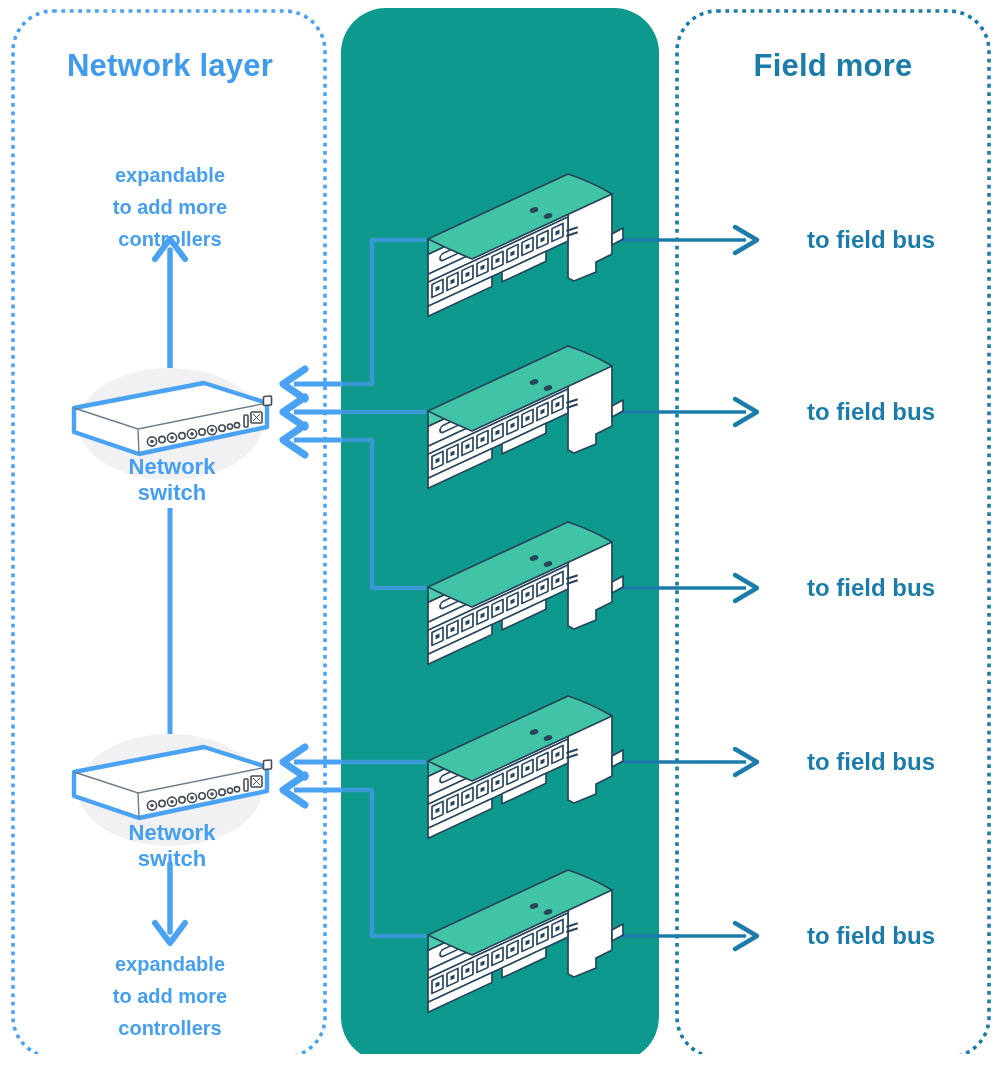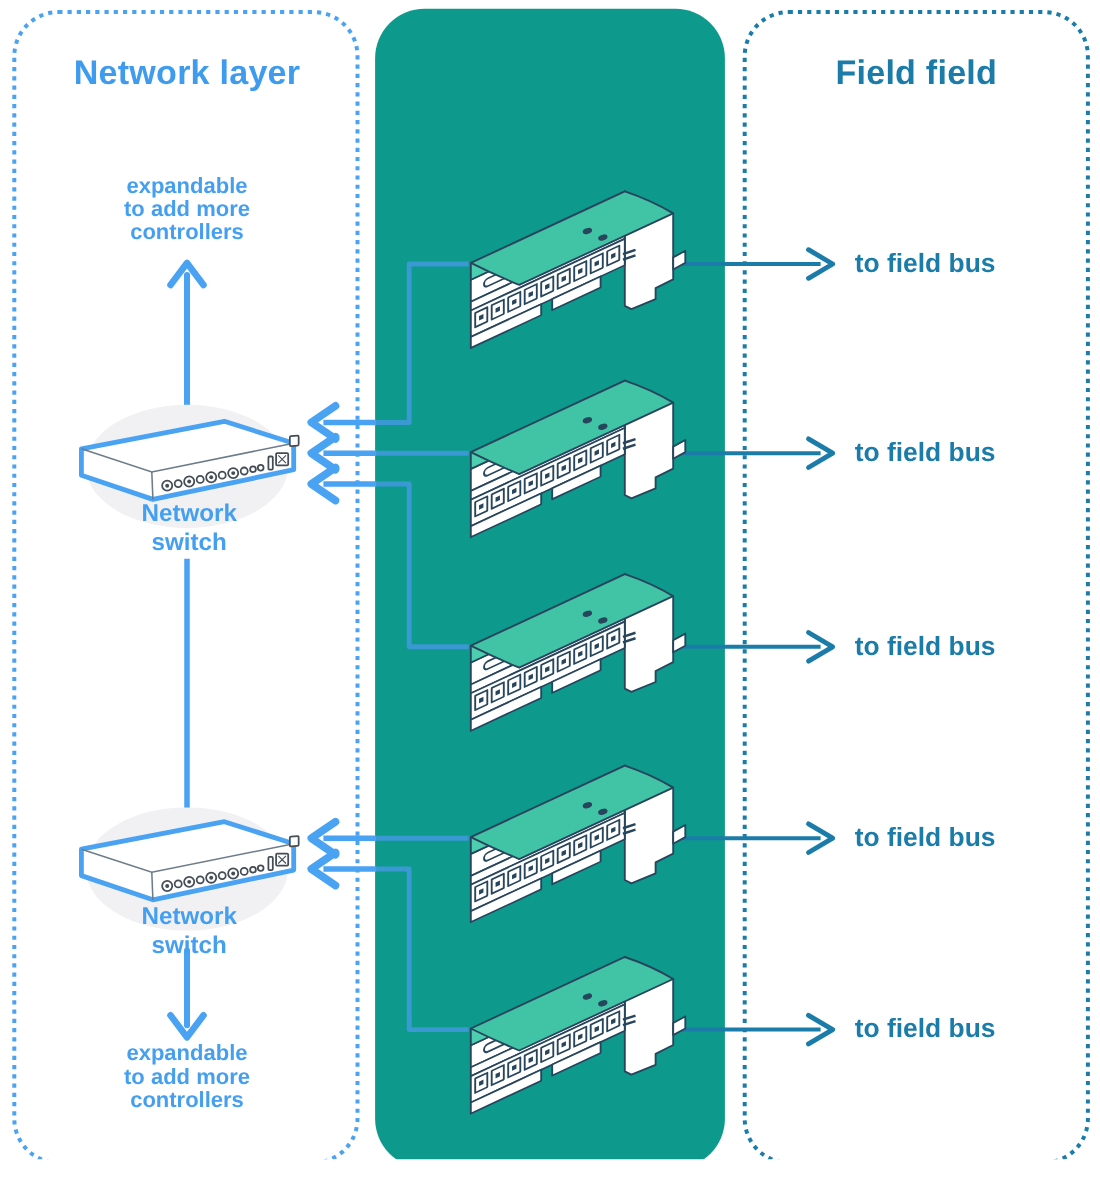--- a/index.html
+++ b/index.html
@@ -5,23 +5,23 @@
   html,body{margin:0;padding:0;background:#ffffff;}
   #stage{
     position:relative;width:1000px;height:1054px;overflow:hidden;
     font-family:"Liberation Sans","DejaVu Sans",sans-serif;background:#ffffff;border-radius:12px;
   }
   #art{position:absolute;left:0;top:0;}
   .txt{position:absolute;white-space:pre-line;}
   .layer-title{font-size:31px;font-weight:bold;text-align:center;letter-spacing:.2px;}
   .title-blue{color:#3f9bed;}
   .title-teal{color:#1b7ca9;}
-  .expandable{color:#459ff0;font-size:20px;line-height:21px;font-weight:bold;text-align:center;}
+  .expandable{color:#459ff0;font-size:20px;line-height:32px;font-weight:bold;text-align:center;}
   .switch-label{color:#459ff0;font-size:22px;line-height:26px;font-weight:bold;text-align:center;}
-  .busline{color:#1b7ca9;font-size:24px;font-weight:bold;text-align:left;}
+  .busline{color:#1b7ca9;font-size:24px;font-weight:bold;text-align:left;margin-left:30px;}
 </style>
 </head>
 <body>
 
 <div id="stage">
 
   <svg id="art" width="1000" height="1070" viewBox="0 0 1000 1070">
 
     <defs>
 
@@ -171,21 +171,21 @@
 
     <use href="#din" x="418" y="148"></use>
     <use href="#din" x="418" y="320"></use>
     <use href="#din" x="418" y="496"></use>
     <use href="#din" x="418" y="670"></use>
     <use href="#din" x="418" y="844"></use>
   </svg>
 
   <div class="txt layer-title title-blue" style="left:30px;top:48px;width:280px;">Network layer</div>
 
-  <div class="txt layer-title title-teal" style="left:692px;top:48px;width:282px;">Field field</div>
+  <div class="txt layer-title title-teal" style="left:692px;top:48px;width:282px;">Field more</div>
 
   <div class="txt expandable" style="left:70px;top:159px;width:200px;">expandable
 to add more
 controllers</div>
 
   <div class="txt switch-label" style="left:92px;top:454px;width:160px;">Network
 switch</div>
 
   <div class="txt switch-label" style="left:92px;top:820px;width:160px;">Network
 switch</div>

